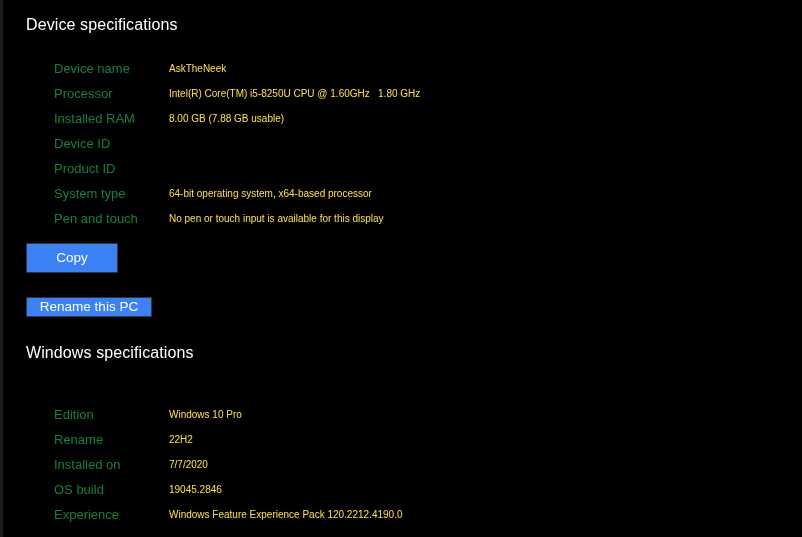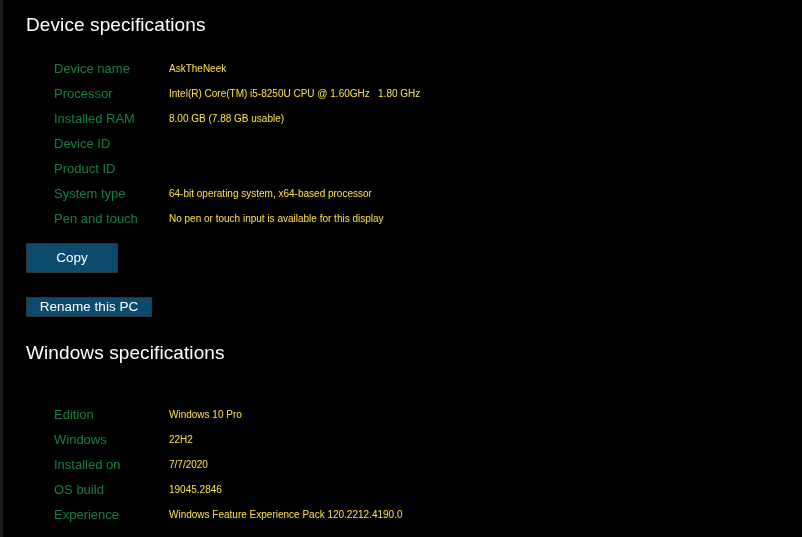--- a/index.html
+++ b/index.html
@@ -38,21 +38,21 @@
   .content {
     position: absolute;
     left: 0;
     top: 0;
     width: 802px;
   }
 
   .section-heading {
     position: absolute;
     left: 26px;
-    font-size: 19px;
+    font-size: 16px;
     font-weight: 400;
     line-height: 26px;
     color: #ffffff;
     white-space: nowrap;
     letter-spacing: 0.1px;
   }
 
   .spec-row {
     position: absolute;
     left: 26px;
@@ -76,21 +76,21 @@
     display: inline-block;
     font-size: 10px;
     font-weight: 400;
     color: #fde047;
     vertical-align: top;
     white-space: pre;
   }
 
   .btn {
     position: absolute;
-    background: #0c4a6e;
+    background: #3b82f6;
     border: 1px solid #333333;
     color: #ffffff;
     font-family: "Liberation Sans", sans-serif;
     font-size: 13.5px;
     line-height: 1;
     text-align: center;
     padding: 0;
     cursor: default;
     box-sizing: border-box;
   }
@@ -138,21 +138,21 @@
 
     <button class="btn" style="left:26px; top:297px; width:126px; height:20px;">Rename this PC</button>
 
     <div class="section-heading" style="top:340px;">Windows specifications</div>
 
     <div class="spec-row" style="top:405px;">
       <span class="spec-label">Edition</span><span class="spec-value">Windows 10 Pro</span>
     </div>
 
     <div class="spec-row" style="top:430px;">
-      <span class="spec-label">Windows</span><span class="spec-value">22H2</span>
+      <span class="spec-label">Rename</span><span class="spec-value">22H2</span>
     </div>
 
     <div class="spec-row" style="top:455px;">
       <span class="spec-label">Installed on</span><span class="spec-value">7/7/2020</span>
     </div>
 
     <div class="spec-row" style="top:480px;">
       <span class="spec-label">OS build</span><span class="spec-value">19045.2846</span>
     </div>
 

